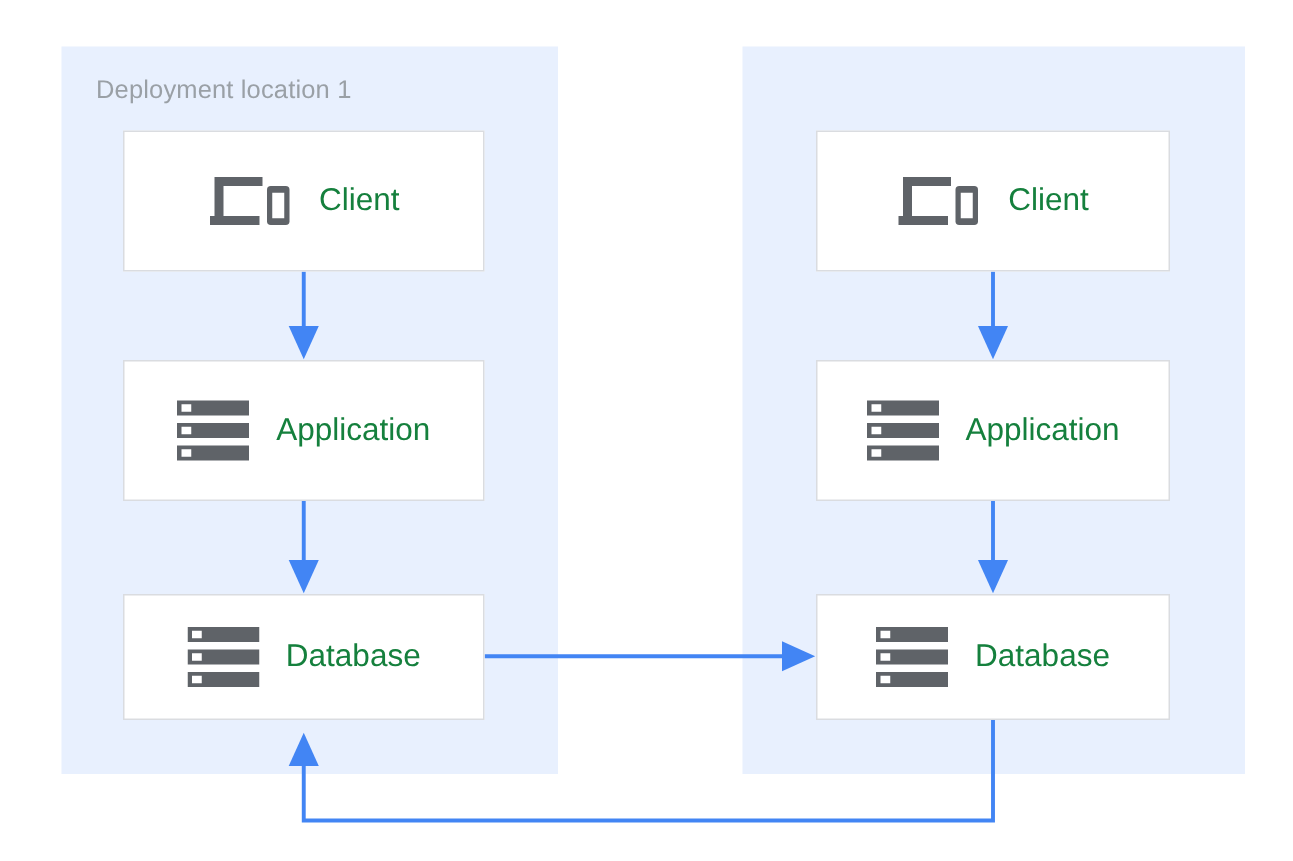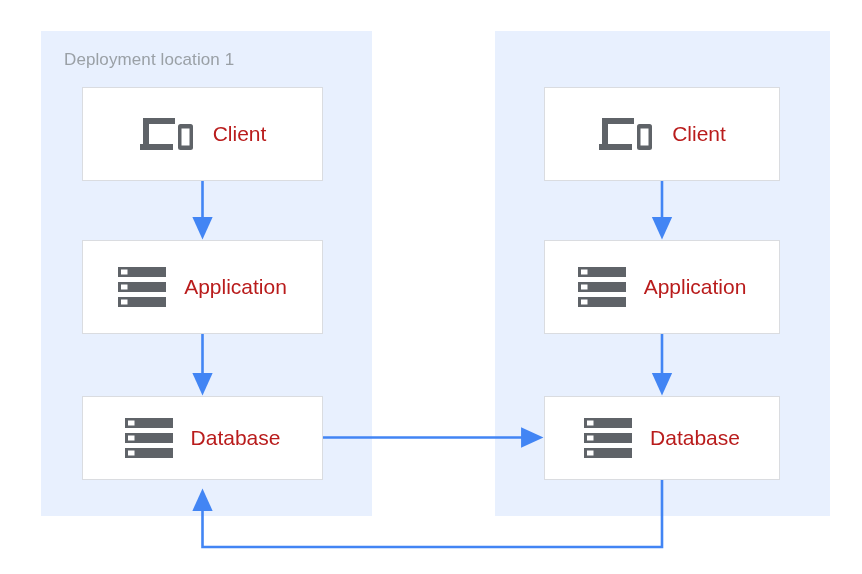--- a/index.html
+++ b/index.html
@@ -36,21 +36,21 @@
     position: absolute;
     background: #ffffff;
     border: 1px solid #dadce0;
     box-sizing: border-box;
     display: flex;
     align-items: center;
     justify-content: center;
     gap: 18px;
   }
   .node-label {
-    color: #b91c1c;
+    color: #15803d;
     font-size: 21px;
     line-height: 24px;
     white-space: nowrap;
   }
   .node-icon {
     display: block;
     flex: 0 0 auto;
     line-height: 0;
   }
   .edges {

